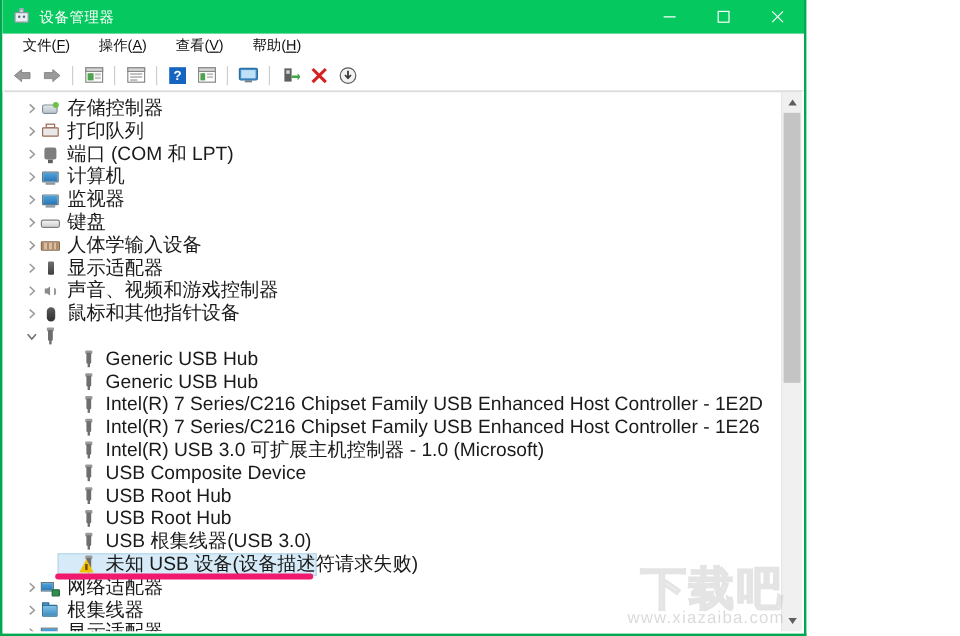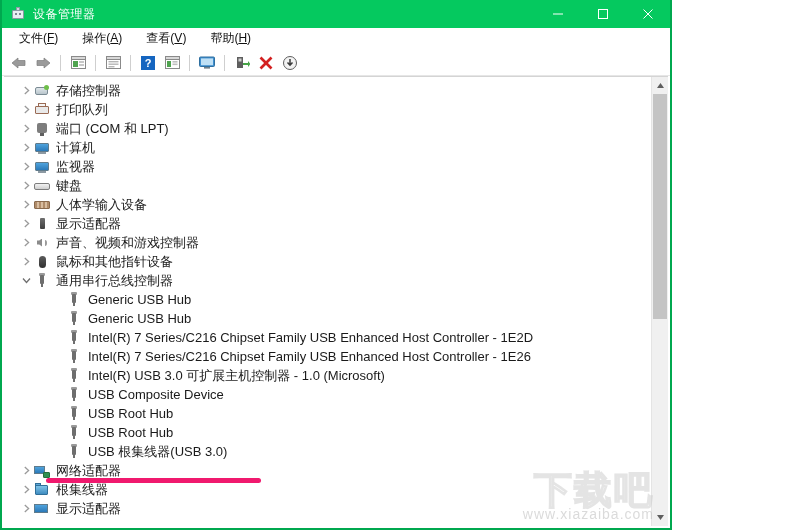--- a/index.html
+++ b/index.html
@@ -85,21 +85,21 @@
   #tree {
     position: relative;
     flex: 1 1 auto;
     overflow: hidden;
     padding-top: 4px;
     background: #ffffff;
   }
   .row {
     height: 19px;
     display: flex; align-items: center;
-    font-size: 13px; color: #1a1a1a;
+    font-size: 16px; color: #1a1a1a;
     white-space: nowrap;
     position: relative;
   }
   .row .chev {
     width: 16px; height: 19px; display: flex; align-items: center; justify-content: center;
     color: #767676; font-size: 9px; flex: 0 0 16px;
   }
   .row .ico { width: 16px; height: 16px; flex: 0 0 16px; margin-right: 6px; position: relative; }
   .row .label { padding-right: 6px; }
   .row.depth1 { padding-left: 14px; }
@@ -497,21 +497,20 @@
               <path d="M1 2.5 L4.5 6.5 L8 2.5" fill="none" stroke="#6f6f6f" stroke-width="1.3"></path>
             </svg>
           </span>
           <span class="ico">
             <div class="ic-base ic-usb">
               <div class="cap"></div>
               <div class="plug"></div>
               <div class="stem"></div>
             </div>
           </span>
-          <span class="label">通用串行总线控制器</span>
         </div>
         <div class="row depth2">
           <span class="chev"></span>
           <span class="ico">
             <div class="ic-base ic-usb">
               <div class="cap"></div>
               <div class="plug"></div>
               <div class="stem"></div>
             </div>
           </span>
@@ -597,20 +596,36 @@
         <div class="row depth2">
           <span class="chev"></span>
           <span class="ico">
             <div class="ic-base ic-usb">
               <div class="cap"></div>
               <div class="plug"></div>
               <div class="stem"></div>
             </div>
           </span>
           <span class="label">USB 根集线器(USB 3.0)</span>
+        </div>
+        <div class="row depth2 selected">
+          <div class="hl" style="width: 216px;"></div>
+          <span class="chev"></span>
+          <span class="ico">
+            <div class="ic-base ic-usb">
+              <div class="cap"></div>
+              <div class="plug"></div>
+              <div class="stem"></div>
+            </div>
+            <div class="ic-base ic-warn">
+              <div class="tri"></div>
+              <div class="bang"></div>
+            </div>
+          </span>
+          <span class="label">未知 USB 设备(设备描述符请求失败)</span>
         </div>
         <div class="row depth1">
           <span class="chev">
             <svg width="9" height="9" viewBox="0 0 9 9">
               <path d="M2.8 1 L6.6 4.5 L2.8 8" fill="none" stroke="#9a9a9a" stroke-width="1.3"></path>
             </svg>
           </span>
           <span class="ico">
             <div class="ic-base ic-net">
               <div class="nscr"></div>

